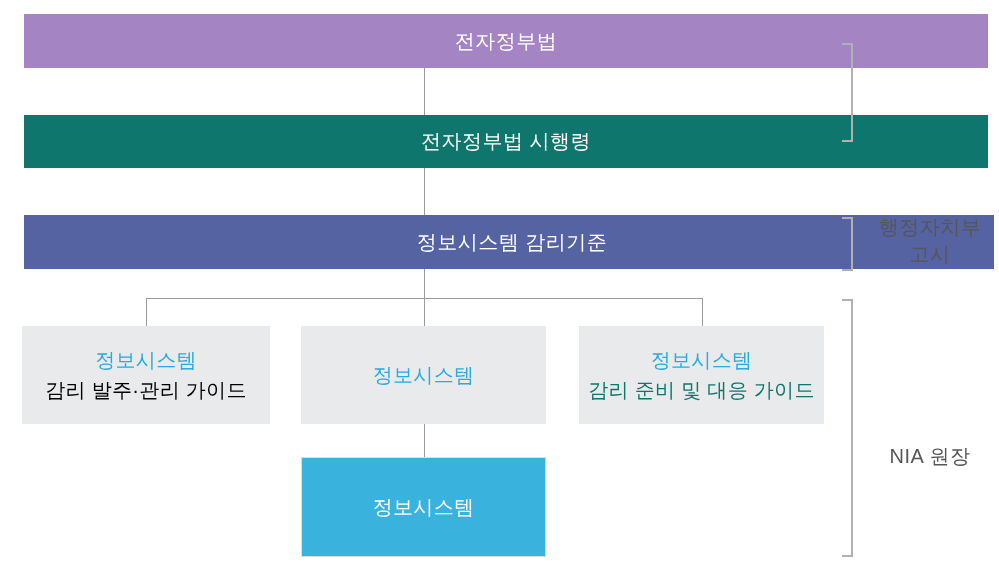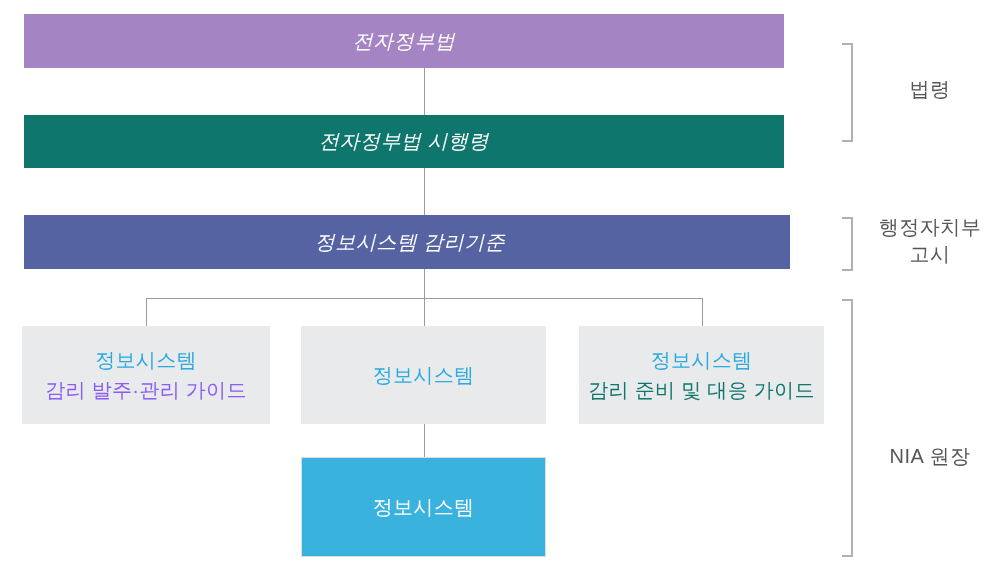--- a/index.html
+++ b/index.html
@@ -12,28 +12,27 @@
     position: relative;
     width: 999px;
     height: 576px;
     background: #ffffff;
     overflow: hidden;
   }
   
   .bar {
     position: absolute;
     left: 24px;
-    width: 760px;
+    width: 964px;
     display: flex;
     align-items: center;
     justify-content: center;
     color: #ffffff;
     font-size: 20px;
     letter-spacing: 0.5px;
-    font-style: italic;
   }
   .bar1 { top: 14px;  height: 54px; }
   .bar2 { top: 115px; height: 53px; }
   .bar3 { top: 215px; height: 54px; padding-left: 6px; }
 
   
   .vline {
     position: absolute;
     width: 1px;
     background: #9b9b9b;
@@ -137,41 +136,38 @@
   <div class="vline v-bar2-bar3"></div>
   <div class="vline v-bar3-branch"></div>
   <div class="hline h-branch"></div>
   <div class="vline v-drop-left"></div>
   <div class="vline v-drop-mid"></div>
   <div class="vline v-drop-right"></div>
   <div class="vline v-g2-sub"></div>
 
   <div class="gbox gbox1" style="background-color: rgb(232, 234, 235);">
     <span style="color: rgb(41, 170, 225);">정보시스템</span>
-    <span style="color: #8b5cf6;">감리 발주·관리 가이드</span>
+    <span style="color: #000000;">감리 발주·관리 가이드</span>
   </div>
   <div class="gbox gbox2" style="background-color: rgb(232, 234, 235);">
     <span style="color: rgb(41, 170, 225);">정보시스템</span>
   </div>
   <div class="gbox gbox3" style="background-color: rgb(232, 234, 235);">
     <span style="color: rgb(41, 170, 225);">정보시스템</span>
     <span style="color: #0f766e;">감리 준비 및 대응 가이드</span>
   </div>
 
   <div class="subbox" style="background-color: rgb(57, 179, 222);">
     <span>정보시스템</span>
   </div>
 
   <div class="bracket bracket1"></div>
   <div class="bracket bracket2"></div>
   <div class="bracket bracket3"></div>
 
-  <div class="annot annot-laws">
-    <span>법령</span>
-  </div>
   <div class="annot annot-notice">
     <span>행정자치부</span>
     <span>고시</span>
   </div>
   <div class="annot annot-nia">
     <span>NIA 원장</span>
   </div>
 
 </div>
 

